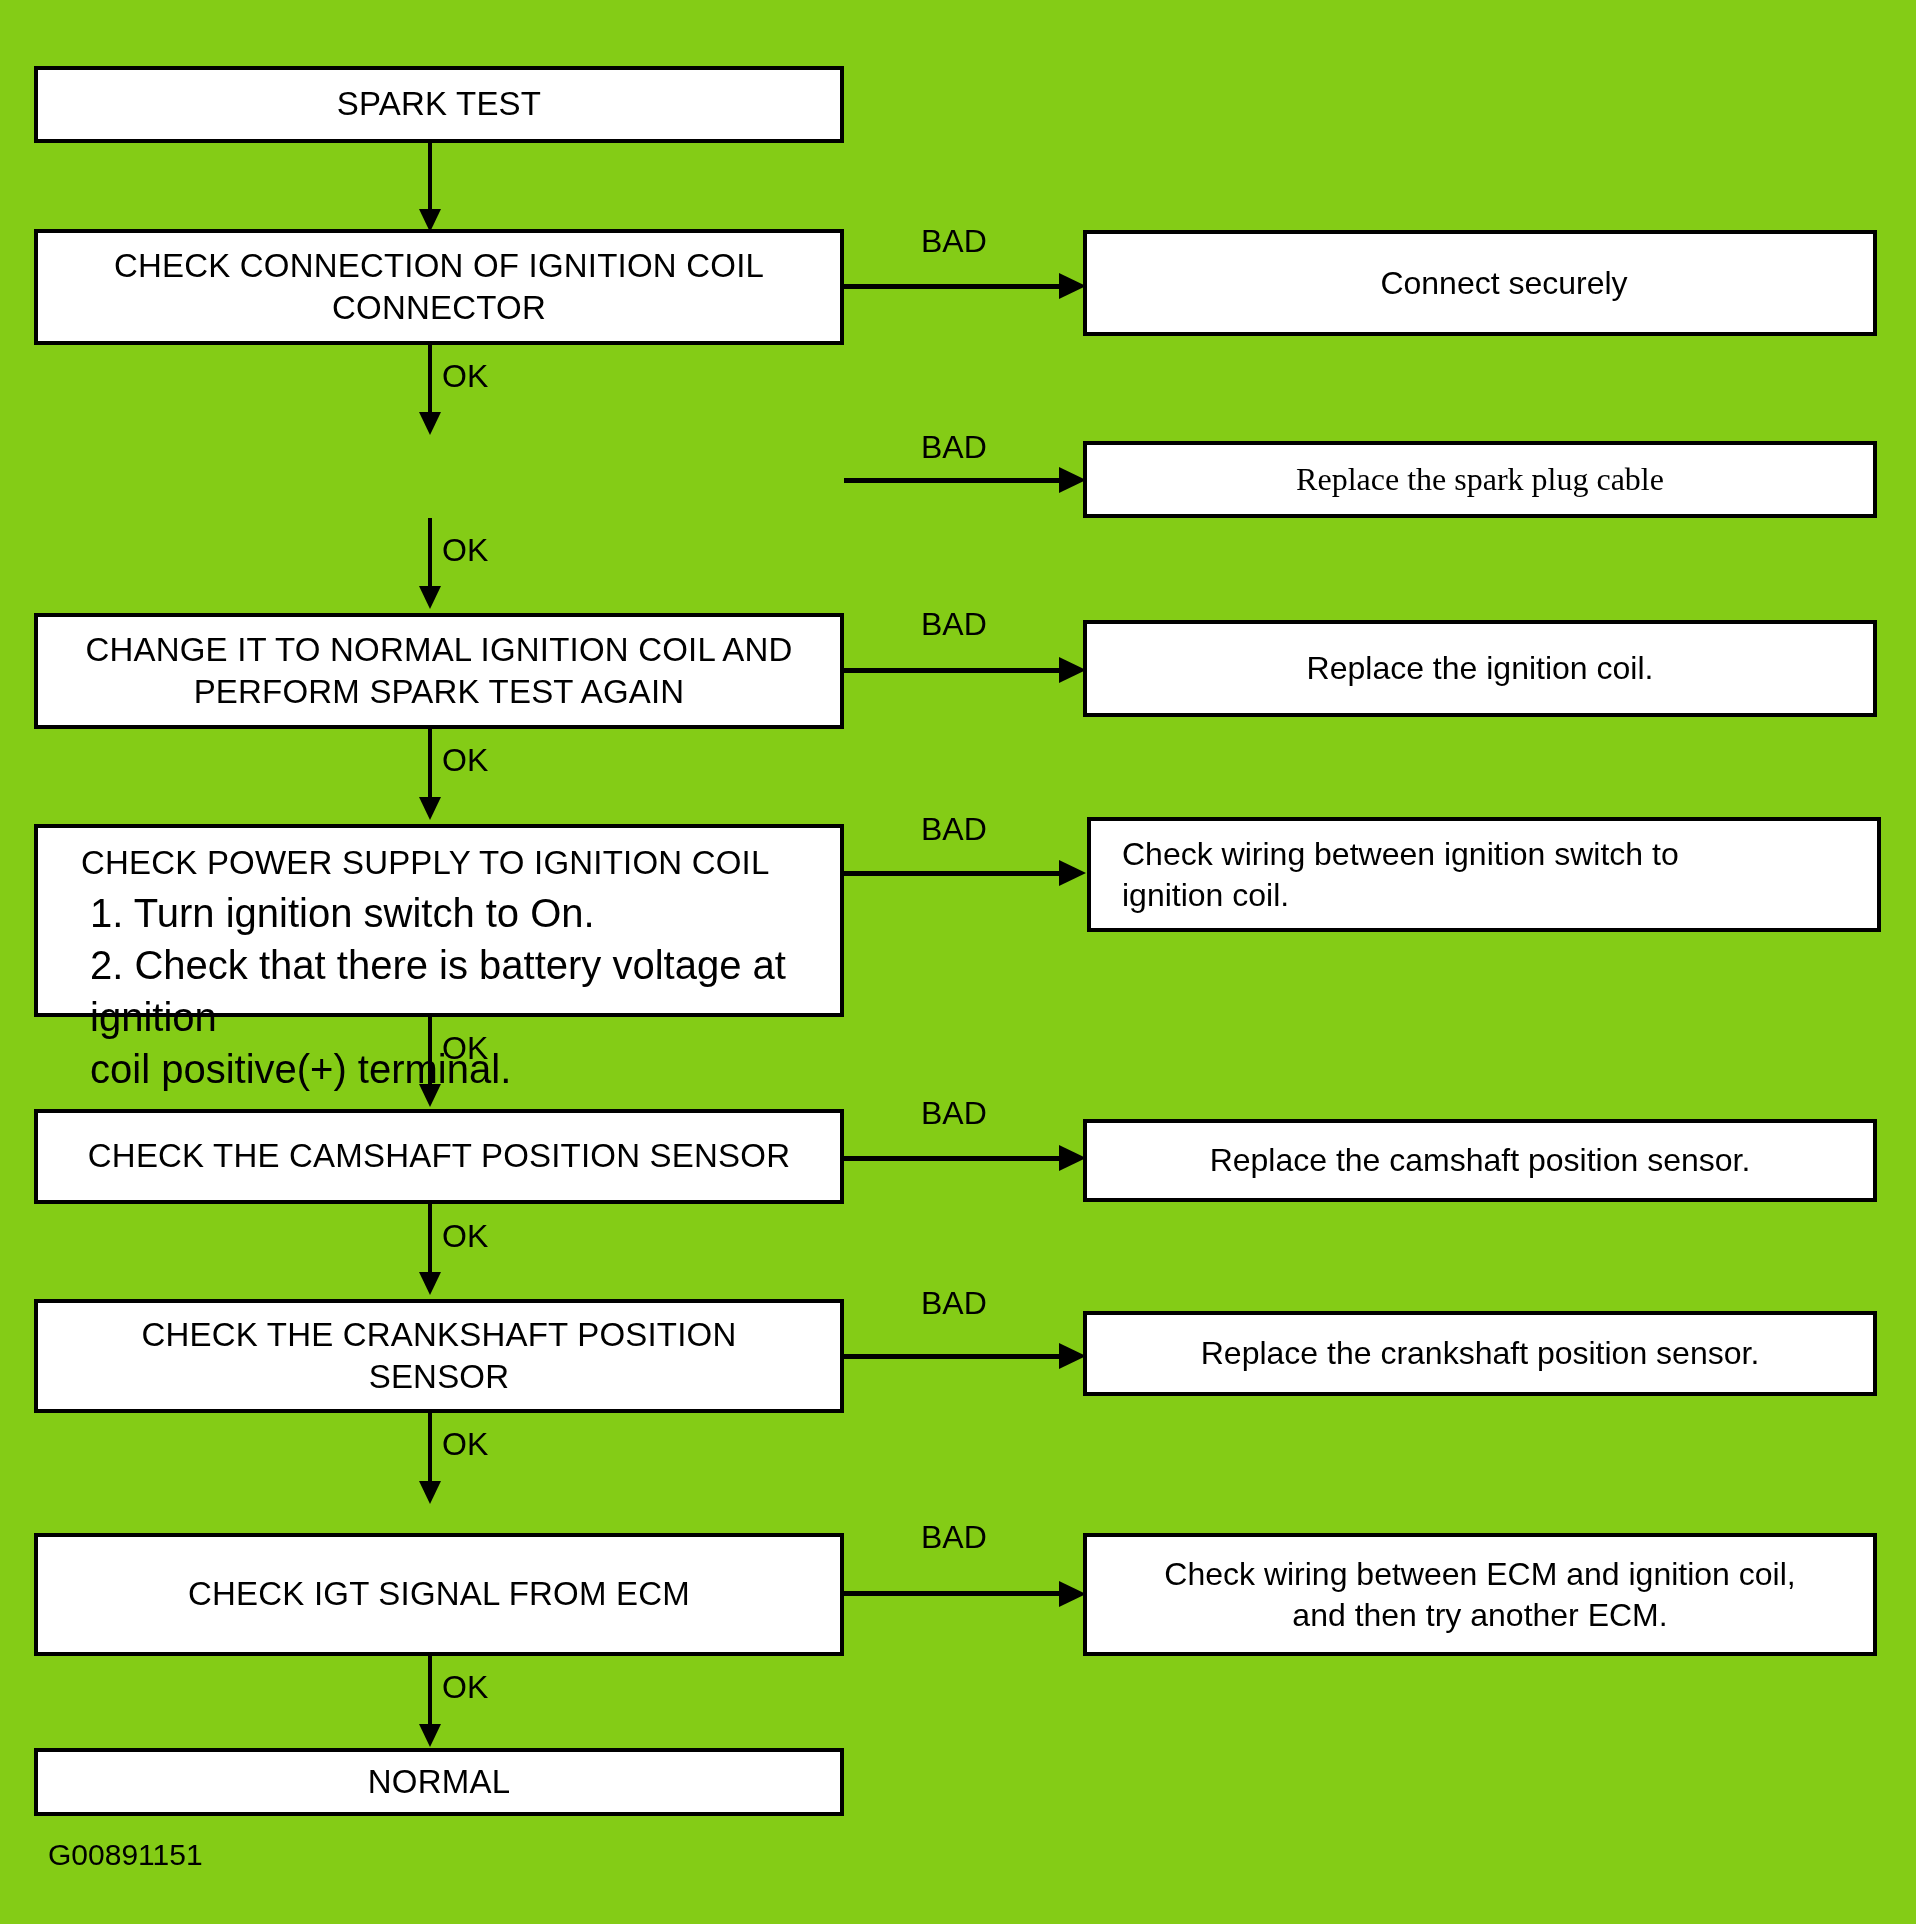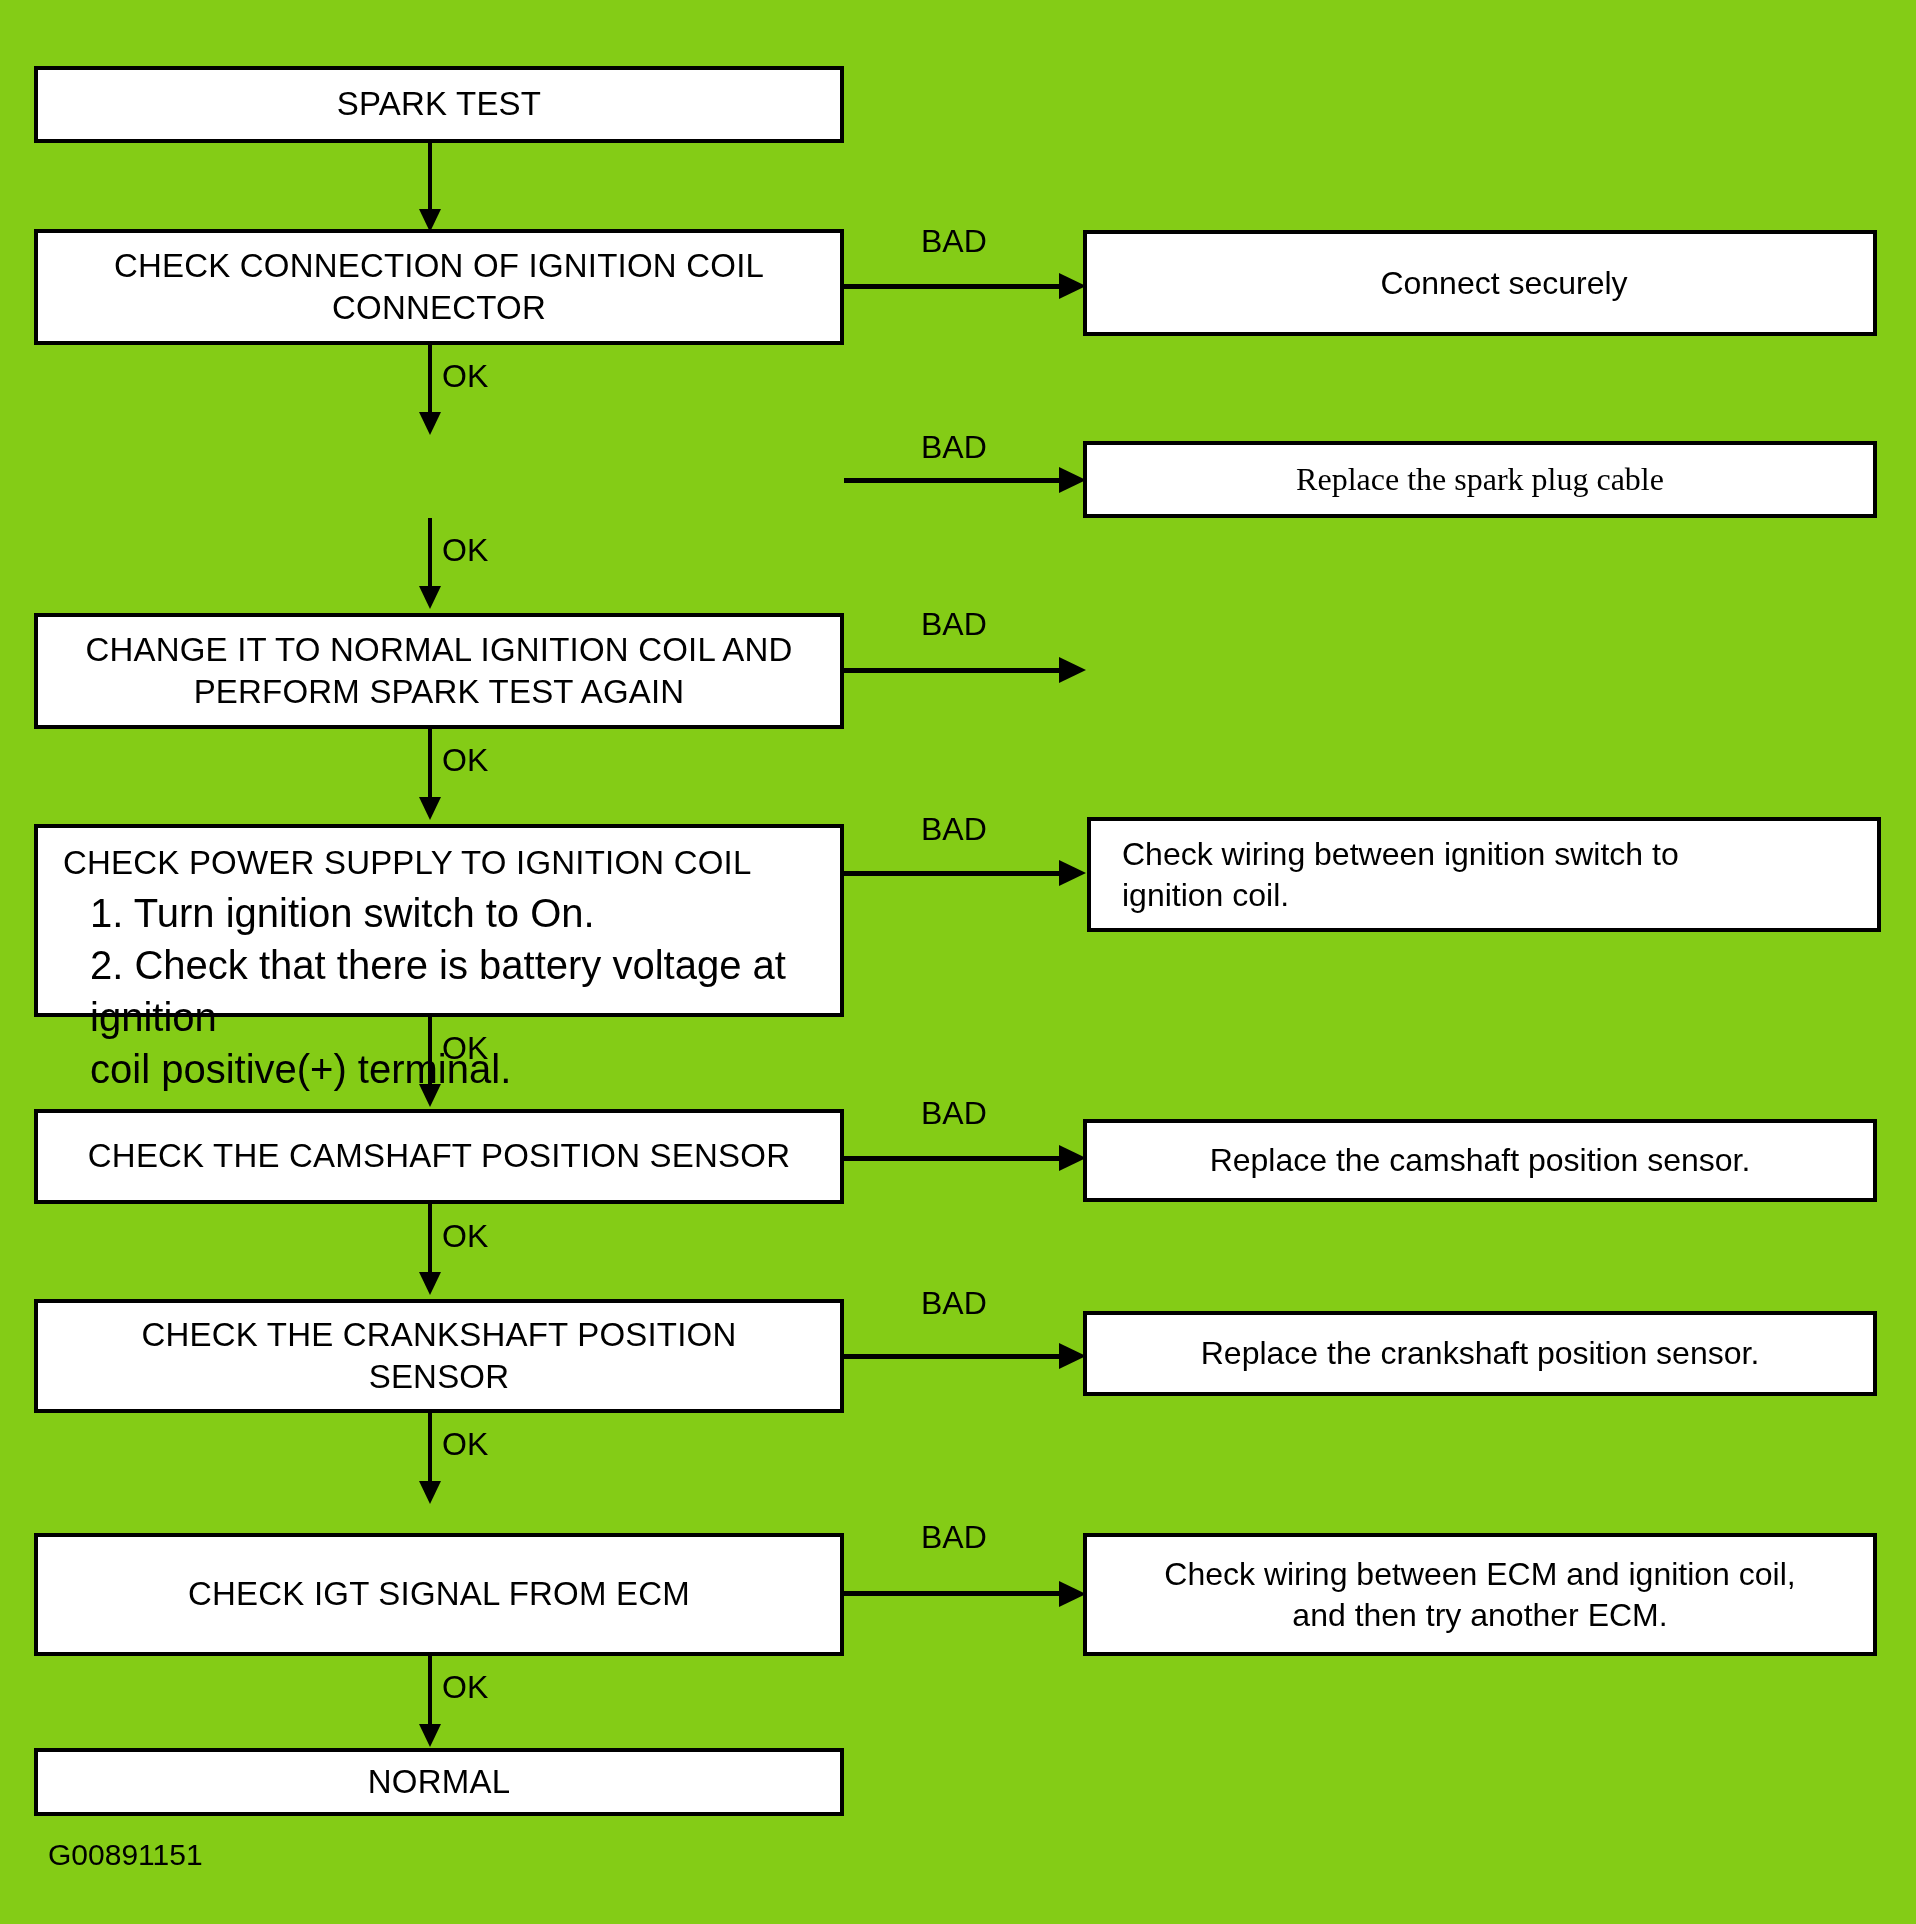--- a/index.html
+++ b/index.html
@@ -135,27 +135,30 @@
 
   <div class="box" style="left:34px; top:613px; width:810px; height:116px;">
     <span class="txt t-upper">CHANGE IT TO NORMAL IGNITION COIL AND
 PERFORM SPARK TEST AGAIN</span>
   </div>
 
   <div class="edge-label" style="left:921px; top:608px;">BAD</div>
   <div class="hline" style="left:844px; top:668px; width:223px;"></div>
   <div class="harrow" style="left:1059px; top:657px;"></div>
 
+  <div class="box" style="left:1083px; top:620px; width:794px; height:97px;">
+    <span class="txt t-mixed">Replace the ignition coil.</span>
+  </div>
 
   <div class="vline" style="left:428px; top:729px; height:84px;"></div>
   <div class="varrow" style="left:419px; top:797px;"></div>
   <div class="edge-label" style="left:442px; top:744px;">OK</div>
 
   <div class="box align-left" style="left:34px; top:824px; width:810px; height:193px; align-items:flex-start;">
-    <span class="txt t-upper" style="padding-top:14.4px; padding-left:25px;">CHECK POWER SUPPLY TO IGNITION COIL</span>
+    <span class="txt t-upper" style="padding-top:14.4px; padding-left:43px;">CHECK POWER SUPPLY TO IGNITION COIL</span>
   </div>
   <div class="steps" style="left:90px; top:887px; width:747px;">1. Turn ignition switch to On.
 2. Check that there is battery voltage at ignition
     coil positive(+) terminal.</div>
 
   <div class="edge-label" style="left:921px; top:813px;">BAD</div>
   <div class="hline" style="left:844px; top:871px; width:223px;"></div>
   <div class="harrow" style="left:1059px; top:860px;"></div>
 
   <div class="box align-left" style="left:1087px; top:817px; width:794px; height:115px;">

